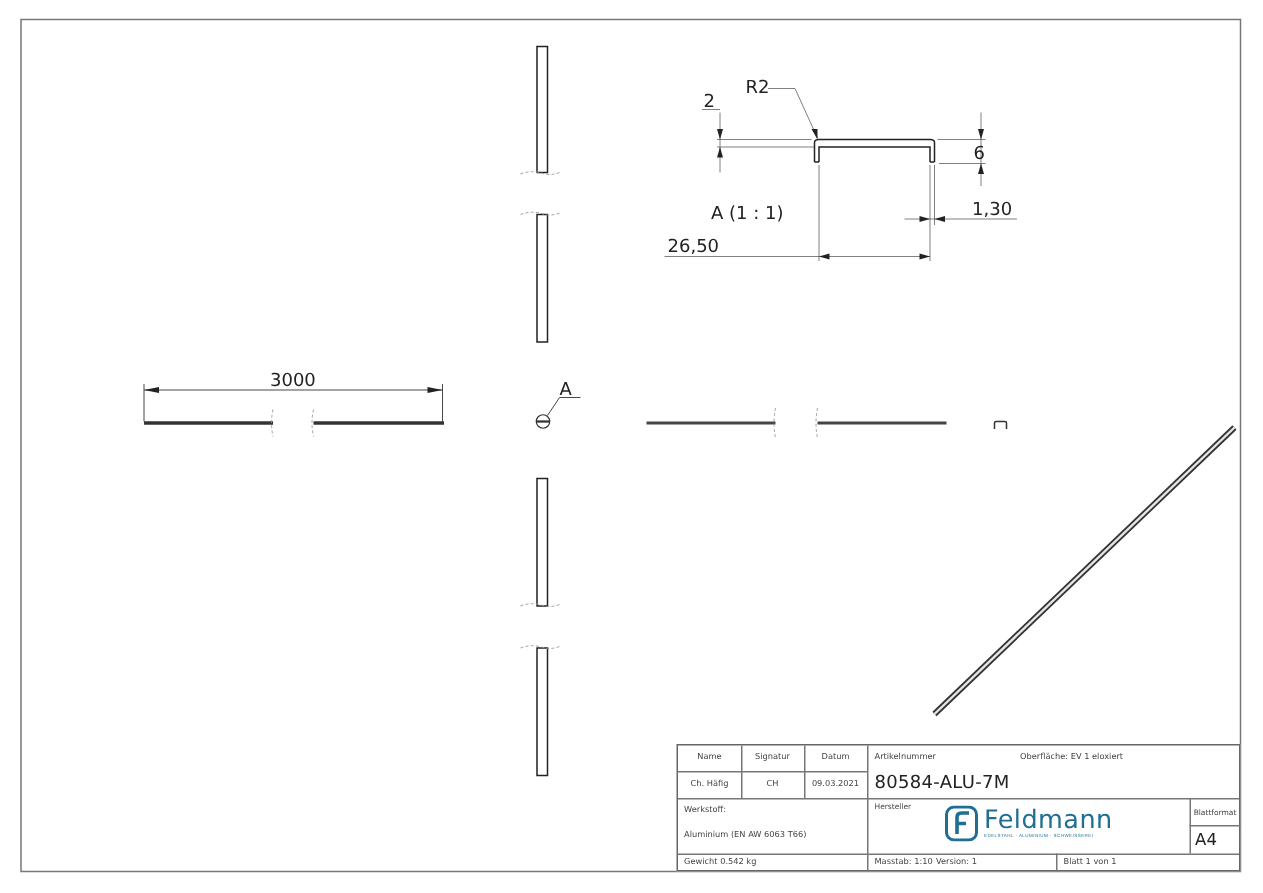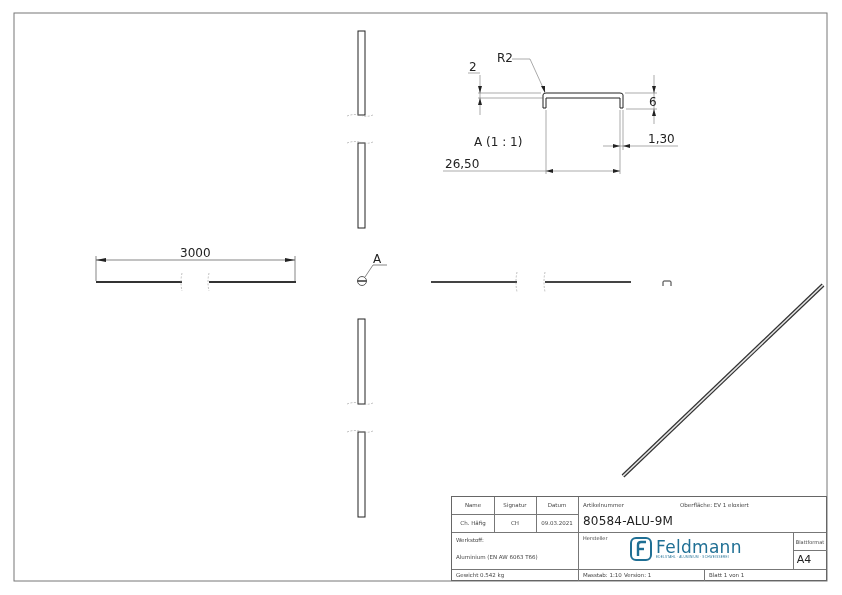--- a/index.html
+++ b/index.html
@@ -144,21 +144,21 @@
 
   <div class="tb-cell center" style="left:0; top:5px; width:42px;">Name</div>
   <div class="tb-cell center" style="left:42px; top:5px; width:42px;">Signatur</div>
   <div class="tb-cell center" style="left:84px; top:5px; width:42px;">Datum</div>
   <div class="tb-cell" style="left:131px; top:5px;">Artikelnummer</div>
   <div class="tb-cell" style="left:228px; top:5px;">Oberfläche:  EV 1 eloxiert</div>
 
   <div class="tb-cell center" style="left:0; top:23px; width:42px;">Ch. Häfig</div>
   <div class="tb-cell center" style="left:42px; top:23px; width:42px;">CH</div>
   <div class="tb-cell center" style="left:84px; top:23px; width:42px;">09.03.2021</div>
-  <div class="tb-cell art-num" style="left:131px; top:17px;">80584-ALU-9M</div>
+  <div class="tb-cell art-num" style="left:131px; top:17px;">80584-ALU-7M</div>
 
   <div class="tb-cell" style="left:4px; top:40px;">Werkstoff:</div>
   <div class="tb-cell" style="left:4px; top:57px;">Aluminium (EN AW 6063 T66)</div>
 
   <div class="tb-cell" style="left:131px; top:38px; font-size:5px;">Hersteller</div>
   <div class="logo" style="left:178px; top:40px;">
     <svg width="22" height="24" viewBox="0 0 22 24">
       <rect x="1" y="1" width="20" height="22" rx="5" ry="5" fill="none" stroke="#1f6f94" stroke-width="2"></rect>
       <path d="M8 19 L8 8 Q8 5 11 5 L16 5" fill="none" stroke="#1f6f94" stroke-width="2.4"></path>
       <line x1="8" y1="12" x2="14" y2="12" stroke="#1f6f94" stroke-width="2.4"></line>

